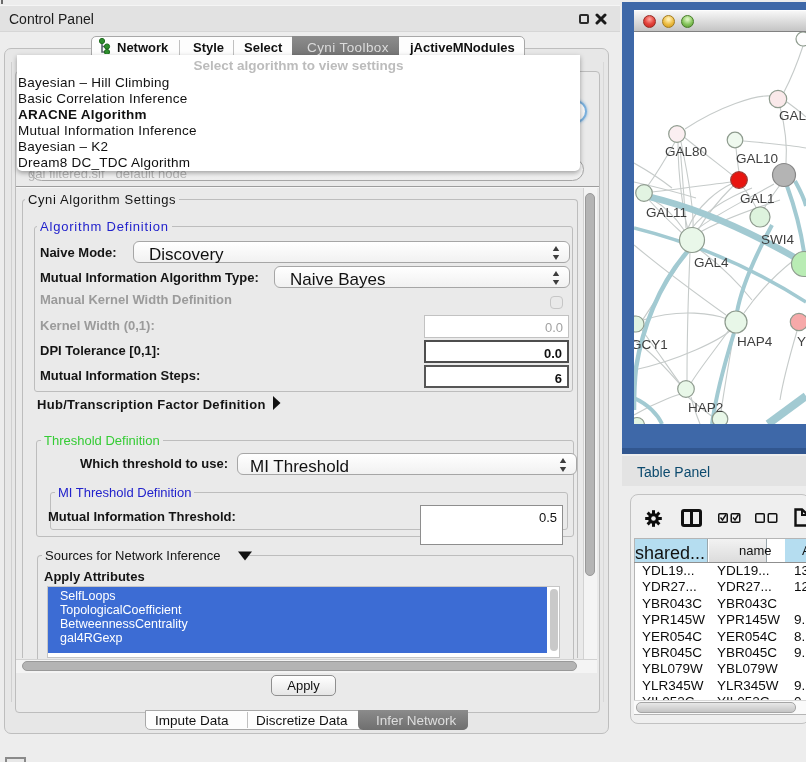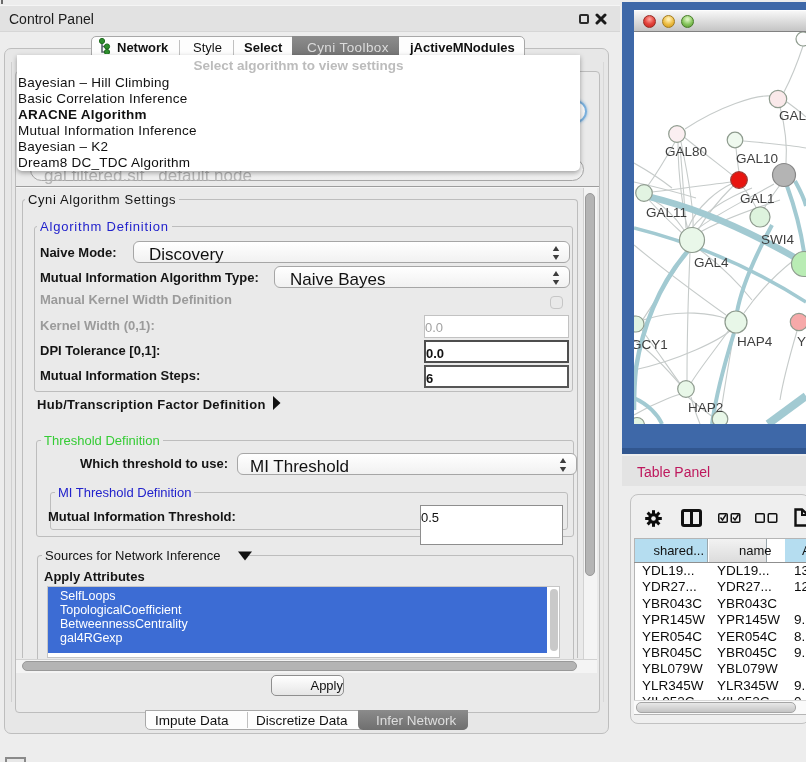--- a/index.html
+++ b/index.html
@@ -1,21 +1,21 @@
 <!DOCTYPE html>
 <html><head><meta charset="utf-8"><style>
 *{margin:0;padding:0;box-sizing:border-box}
 html,body{width:806px;height:762px}
 body{position:relative;font-family:"Liberation Sans",sans-serif;background:#ededed;overflow:hidden}
 .abs{position:absolute}
 .lbl{font-size:13px;font-weight:bold;color:#141414;white-space:nowrap}
 .dis{color:#9b9b9b}
 .combo{position:absolute;background:linear-gradient(#ffffff,#f1f1f1);border:1px solid #a6a6a6;border-radius:6px;font-size:17px;color:#111}
 .combo .ar{position:absolute;right:9px;top:3px;width:8px;height:16px}
-.inp{position:absolute;background:#fff;font-size:13px;color:#111;padding:4px 5px 0 0}
+.inp{position:absolute;background:#fff;font-size:13px;color:#111;text-align:right;padding:4px 5px 0 0}
 .grp{position:absolute;border:1px solid #bdbdbd;border-radius:3px}
 .gtit{position:absolute;background:#eaeaea;padding:0 3px;font-size:13px;white-space:nowrap}
 </style></head>
 <body>
 
 <div class="abs" style="left:0;top:5px;width:620px;height:27px;background:#e2e2e2;border-top:1px solid #f5f5f5;border-bottom:1px solid #d6d6d6"></div>
 <div class="abs" style="left:9px;top:11px;font-size:14px;color:#1c1c1c">Control Panel</div>
 <div class="abs" style="left:579px;top:14px;width:10px;height:10px;border:2px solid #2b2b2b;border-radius:2px"></div>
 <svg class="abs" style="left:595px;top:13px" width="12" height="12" viewBox="0 0 12 12">
     <path d="M2 2 L10 10 M10 2 L2 10" stroke="#1a1a1a" stroke-width="3" stroke-linecap="round"></path>
@@ -27,34 +27,34 @@
 <div class="abs" style="left:91px;top:36px;width:434px;height:24px;background:#fdfdfd;border:1px solid #a8a8a8;border-radius:5px 5px 0 0;"></div>
 <div class="abs" style="left:292px;top:36px;width:107px;height:24px;background:linear-gradient(#8d8d8d,#707070);"></div>
 <svg class="abs" style="left:98px;top:37px" width="13" height="17" viewBox="0 0 13 17">
     <path d="M4 5 V15 H8 M4 9.5 H8" stroke="#5c6470" stroke-width="1.6" fill="none"></path>
     <circle cx="4" cy="4" r="2.6" fill="#2f8f2f" stroke="#1e6a1e"></circle>
     <circle cx="9" cy="9.5" r="2.6" fill="#2f8f2f" stroke="#1e6a1e"></circle>
     <circle cx="9" cy="15" r="2.6" fill="#2f8f2f" stroke="#1e6a1e"></circle>
   </svg>
 <div class="abs" style="left:117px;top:40px;font-size:13px;font-weight:bold;color:#111">Network</div>
 <div class="abs" style="left:179px;top:40px;width:1px;height:16px;background:#c0c0c0"></div>
-<div class="abs" style="left:193px;top:40px;font-size:13px;font-weight:normal;color:#111">Style</div>
+<div class="abs" style="left:193px;top:40px;font-size:13px;font-weight:bold;color:#111">Style</div>
 <div class="abs" style="left:233px;top:40px;width:1px;height:16px;background:#c0c0c0"></div>
 <div class="abs" style="left:244px;top:40px;font-size:13px;font-weight:bold;color:#111">Select</div>
 <div class="abs" style="left:307px;top:40px;font-size:13.5px;letter-spacing:0.4px;color:#dcdcdc">Cyni Toolbox</div>
 <div class="abs" style="left:410px;top:40px;font-size:13px;font-weight:bold;color:#111">jActiveMNodules</div>
 
 <div class="abs" style="left:11px;top:62px;width:1px;height:640px;background:#d0d0d0"></div>
 <div class="abs" style="left:603px;top:62px;width:1px;height:640px;background:#d8d8d8"></div>
 
 <div class="abs" style="left:15px;top:71px;width:585px;height:642px;background:#eaeaea;border:1px solid #bdbdbd;border-radius:4px"></div>
 
 <div class="abs" style="left:30px;top:100px;width:557px;height:23px;background:linear-gradient(#fff,#f0f0f0);border:2px solid #7ab0dd;border-radius:12px;box-shadow:0 0 3px #7ab0dd"></div>
 <div class="abs" style="left:30px;top:158px;width:554px;height:23px;background:linear-gradient(#fdfdfd,#eee);border:1px solid #a6a6a6;border-radius:12px"></div>
-<div class="abs" style="left:44px;top:166px;font-size:17px;color:#b5b5b5">gal filtered.sif&nbsp;&nbsp;&nbsp;default node</div>
+<div class="abs" style="left:28px;top:166px;font-size:13px;color:#b5b5b5">gal filtered.sif&nbsp;&nbsp;&nbsp;default node</div>
 
 <div class="abs" style="left:16px;top:186px;width:583px;height:1px;background:#9d9d9d"></div>
 <div class="abs" style="left:16px;top:187px;width:583px;height:1px;background:#f6f6f6"></div>
 
 <div class="grp" style="left:22px;top:199px;width:556px;height:459px;border-radius:4px 4px 0 0;border-bottom:none"></div>
 <div class="gtit" style="left:25px;top:192px;color:#141414;letter-spacing:0.6px">Cyni Algorithm Settings</div>
 
 <div class="grp" style="left:34px;top:226px;width:539px;height:166px"></div>
 <div class="gtit" style="left:37px;top:219px;color:#2222cc;letter-spacing:0.8px">Algorithm Definition</div>
 
@@ -120,21 +120,21 @@
 <div class="abs" style="left:47px;top:586px;width:513px;height:72px;background:#fff;border:1px solid #c6c6c6"></div>
 <div class="abs" style="left:48px;top:587px;width:499px;height:66px;background:#3c6cd4"></div>
 <div class="abs" style="left:60px;top:589px;font-size:12.5px;color:#fff">SelfLoops<br>TopologicalCoefficient<br>BetweennessCentrality<br>gal4RGexp</div>
 <div class="abs" style="left:550px;top:589px;width:8px;height:62px;background:#c9c9c9;border-radius:4px"></div>
 
 <div class="abs" style="left:583px;top:188px;width:14px;height:471px;background:#f4f4f4;border-left:1px solid #d2d2d2"></div>
 <div class="abs" style="left:585px;top:193px;width:10px;height:383px;background:#b4b4b4;border:1px solid #999;border-radius:5px"></div>
 <div class="abs" style="left:16px;top:659px;width:581px;height:14px;background:#f4f4f4;border-top:1px solid #d2d2d2"></div>
 <div class="abs" style="left:22px;top:661px;width:555px;height:10px;background:#b4b4b4;border:1px solid #999;border-radius:5px"></div>
 
-<div class="abs" style="left:271px;top:675px;width:73px;height:21px;background:linear-gradient(#ffffff,#e6e6e6);border:1px solid #8f8f8f;border-radius:5px;text-align:right;font-size:13px;color:#111;padding-top:2px">Apply</div>
+<div class="abs" style="left:271px;top:675px;width:65px;height:21px;background:linear-gradient(#ffffff,#e6e6e6);border:1px solid #8f8f8f;border-radius:5px;text-align:center;font-size:13px;color:#111;padding-top:2px">Apply</div>
 
 <div class="abs" style="left:145px;top:710px;width:323px;height:20px;background:#fdfdfd;border:1px solid #a8a8a8;border-radius:0 0 5px 5px;"></div>
 <div class="abs" style="left:358px;top:710px;width:110px;height:20px;background:linear-gradient(#8b8b8b,#6f6f6f);border-radius:0 0 5px 5px"></div>
 <div class="abs" style="left:155px;top:713px;font-size:13.5px;color:#111">Impute Data</div>
 <div class="abs" style="left:247px;top:712px;width:1px;height:16px;background:#c0c0c0"></div>
 <div class="abs" style="left:256px;top:713px;font-size:13.5px;color:#111">Discretize Data</div>
 <div class="abs" style="left:376px;top:713px;font-size:13.5px;color:#dedede">Infer Network</div>
 
 <div class="abs" style="left:5px;top:757px;width:21px;height:12px;background:#e8e8e8;border:2px solid #8a8a8a"></div>
 
@@ -229,21 +229,21 @@
 <text x="761" y="244">SWI4</text>
 <text x="694" y="267">GAL4</text>
 <text x="631" y="349">GCY1</text>
 <text x="737" y="346">HAP4</text>
 <text x="797" y="346">YM</text>
 <text x="688" y="412">HAP2</text>
 </g>
 </svg>
 
 <div class="abs" style="left:622px;top:456px;width:184px;height:30px;background:#e3e3e3"></div>
-<div class="abs" style="left:637px;top:464px;font-size:14px;color:#be185d">Table Panel</div>
+<div class="abs" style="left:637px;top:464px;font-size:14px;color:#0c4a6e">Table Panel</div>
 
 <div class="abs" style="left:630px;top:494px;width:180px;height:230px;background:#efefef;border:1px solid #c2c2c2;border-radius:8px"></div>
 
 <svg class="abs" style="left:645px;top:510px" width="17" height="17" viewBox="0 0 17 17">
     <g fill="#0c0c0c">
       <circle cx="8.5" cy="8.5" r="5.4"></circle>
       <g>
         <rect x="7" y="0.2" width="3" height="4"></rect>
         <rect x="7" y="12.8" width="3" height="4"></rect>
         <rect x="0.2" y="7" width="4" height="3"></rect>
@@ -269,21 +269,21 @@
 <svg class="abs" style="left:755px;top:513px" width="23" height="10" viewBox="0 0 23 10">
     <rect x="0.75" y="0.75" width="8.5" height="8.5" fill="none" stroke="#111" stroke-width="1.5" rx="1"></rect>
     <rect x="13.25" y="0.75" width="8.5" height="8.5" fill="none" stroke="#111" stroke-width="1.5" rx="1"></rect>
   </svg>
 <svg class="abs" style="left:794px;top:508px" width="12" height="19" viewBox="0 0 12 19">
     <path d="M1.5 1.5 H8 L14 7 V17.5 H1.5 Z" fill="none" stroke="#111" stroke-width="2.4"></path>
     <path d="M8 1.5 V7 H14" fill="none" stroke="#111" stroke-width="2"></path>
   </svg>
 
 <div class="abs" style="left:634px;top:538px;width:172px;height:177px;background:#fff;border:1px solid #b5b5b5;border-right:none"></div>
-<div class="abs" style="left:635px;top:539px;width:73px;height:23px;background:#b5ddf0;border-right:1px solid #9aa7ad;text-align:right;font-size:13px;color:#111;padding-top:4px;padding-right:3px">shared...</div>
+<div class="abs" style="left:635px;top:539px;width:73px;height:23px;background:#b5ddf0;border-right:1px solid #9aa7ad;text-align:right;font-size:18px;color:#111;padding-top:4px;padding-right:3px">shared...</div>
 <div class="abs" style="left:709px;top:539px;width:58px;height:23px;background:linear-gradient(#f2f2f2,#dcdcdc);border-right:1px solid #9aa7ad;font-size:13px;color:#111;padding-top:4px;padding-left:30px">name</div>
 <div class="abs" style="left:785px;top:539px;width:21px;height:23px;background:#b5ddf0;font-size:13px;color:#111;padding-top:4px;padding-left:17px">A</div>
 <div class="abs" style="left:634px;top:562px;width:172px;height:1px;background:#8f8f8f"></div>
 
 <div class="abs" style="left:642px;top:563px;width:160px;font-size:13.5px;color:#0c0c0c;line-height:16.4px">YDL19...<br>YDR27...<br>YBR043C<br>YPR145W<br>YER054C<br>YBR045C<br>YBL079W<br>YLR345W<br>YIL052C</div>
 <div class="abs" style="left:717px;top:563px;font-size:13.5px;color:#0c0c0c;line-height:16.4px">YDL19...<br>YDR27...<br>YBR043C<br>YPR145W<br>YER054C<br>YBR045C<br>YBL079W<br>YLR345W<br>YIL052C</div>
 <div class="abs" style="left:794px;top:563px;font-size:13.5px;color:#0c0c0c;line-height:16.4px">13<br>12<br><br>9.<br>8.<br>9.<br><br>9.<br>0.</div>
 
 <div class="abs" style="left:634px;top:700px;width:172px;height:14px;background:#fafafa;border-top:1px solid #d8d8d8"></div>
 <div class="abs" style="left:636px;top:702px;width:160px;height:11px;background:linear-gradient(#e8e8e8,#c4c4c4);border:1px solid #a5a5a5;border-radius:5px"></div>

